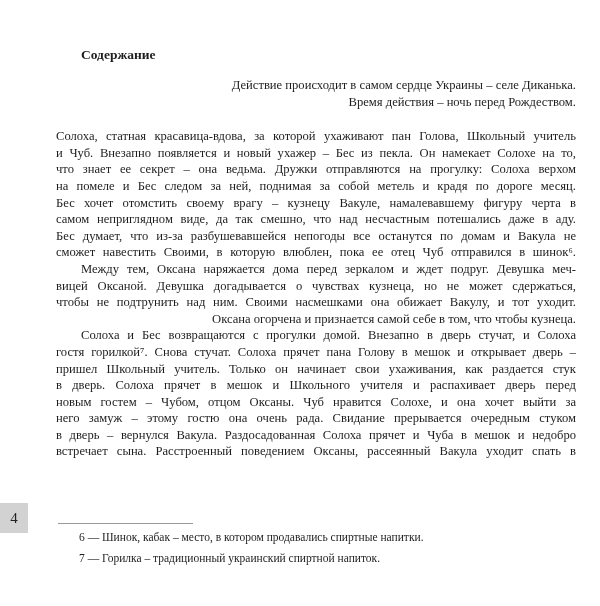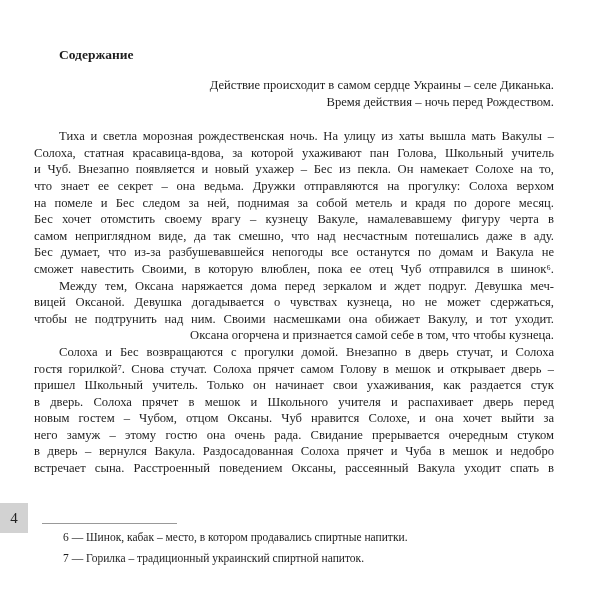--- a/index.html
+++ b/index.html
@@ -7,21 +7,21 @@
     position: relative;
     width: 600px;
     height: 606px;
     background: #ffffff;
     font-family: "Liberation Serif", "DejaVu Serif", serif;
     color: #1e1e1e;
     overflow: hidden;
   }
   .content {
     position: absolute;
-    left: 34px;
+    left: 56px;
     top: 46px;
     width: 520px;
   }
   .heading {
     font-size: 13.5px;
     font-weight: bold;
     line-height: 17px;
     padding-left: 25px;
     margin: 0;
   }
@@ -35,21 +35,21 @@
     overflow: hidden;
     text-align: right;
   }
   .jl {
     text-align: justify;
     text-align-last: justify;
   }
   .ind { text-indent: 25px; }
   .footnotes-area {
     position: absolute;
-    left: 42px;
+    left: 58px;
     top: 523px;
     width: 520px;
   }
   .fn-rule {
     width: 135px;
     height: 0;
     border-top: 1px solid #999999;
     margin-bottom: 6px;
   }
   .fn {
@@ -84,41 +84,40 @@
     <p class="heading">Содержание</p>
 
     <div class="intro">
       <div class="ln">Действие происходит в самом сердце Украины – селе Диканька.</div>
       <div class="ln">Время действия – ночь перед Рождеством.</div>
     </div>
 
     <div class="bodytext">
 
       <div>
-        <div class="ln jl ind">Тиха и светла морозная рождественская ночь. На улицу из хаты вышла мать Вакулы –</div>
         <div class="ln jl">Солоха, статная красавица-вдова, за которой ухаживают пан Голова, Школьный учитель</div>
         <div class="ln jl">и Чуб. Внезапно появляется и новый ухажер – Бес из пекла. Он намекает Солохе на то,</div>
         <div class="ln jl">что знает ее секрет – она ведьма. Дружки отправляются на прогулку: Солоха верхом</div>
         <div class="ln jl">на помеле и Бес следом за ней, поднимая за собой метель и крадя по дороге месяц.</div>
         <div class="ln jl">Бес хочет отомстить своему врагу – кузнецу Вакуле, намалевавшему фигуру черта в</div>
         <div class="ln jl">самом неприглядном виде, да так смешно, что над несчастным потешались даже в аду.</div>
         <div class="ln jl">Бес думает, что из-за разбушевавшейся непогоды все останутся по домам и Вакула не</div>
         <div class="ln jl">сможет навестить Своими, в которую влюблен, пока ее отец Чуб отправился в шинок⁶.</div>
       </div>
 
       <div>
         <div class="ln jl ind">Между тем, Оксана наряжается дома перед зеркалом и ждет подруг. Девушка меч-</div>
         <div class="ln jl">вицей Оксаной. Девушка догадывается о чувствах кузнеца, но не может сдержаться,</div>
         <div class="ln jl">чтобы не подтрунить над ним. Своими насмешками она обижает Вакулу, и тот уходит.</div>
         <div class="ln">Оксана огорчена и признается самой себе в том, что чтобы кузнеца.</div>
       </div>
 
       <div>
         <div class="ln jl ind">Солоха и Бес возвращаются с прогулки домой. Внезапно в дверь стучат, и Солоха</div>
-        <div class="ln jl">гостя горилкой⁷. Снова стучат. Солоха прячет самом Голову в мешок и открывает дверь –</div>
+        <div class="ln jl">гостя горилкой⁷. Снова стучат. Солоха прячет пана Голову в мешок и открывает дверь –</div>
         <div class="ln jl">пришел Школьный учитель. Только он начинает свои ухаживания, как раздается стук</div>
         <div class="ln jl">в дверь. Солоха прячет в мешок и Школьного учителя и распахивает дверь перед</div>
         <div class="ln jl">новым гостем – Чубом, отцом Оксаны. Чуб нравится Солохе, и она хочет выйти за</div>
         <div class="ln jl">него замуж – этому гостю она очень рада. Свидание прерывается очередным стуком</div>
         <div class="ln jl">в дверь – вернулся Вакула. Раздосадованная Солоха прячет и Чуба в мешок и недобро</div>
         <div class="ln jl">встречает сына. Расстроенный поведением Оксаны, рассеянный Вакула уходит спать в</div>
       </div>
 
     </div>
   </div>

